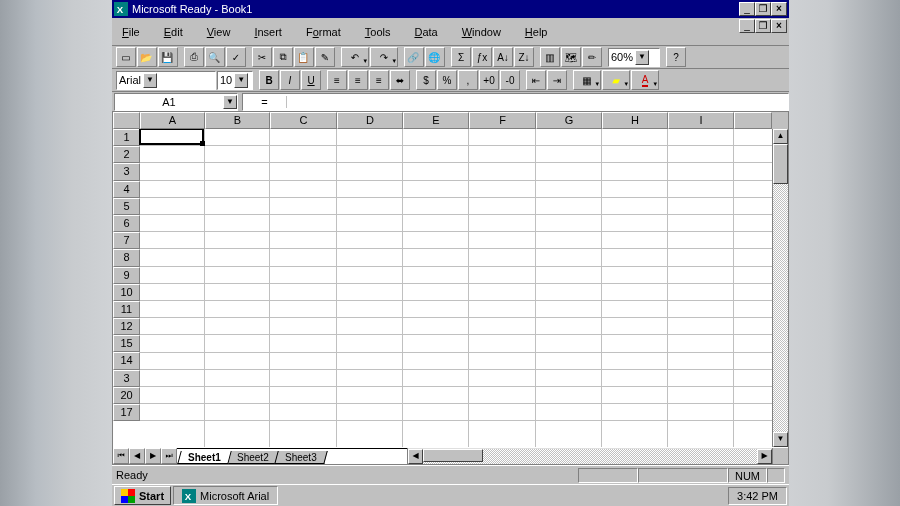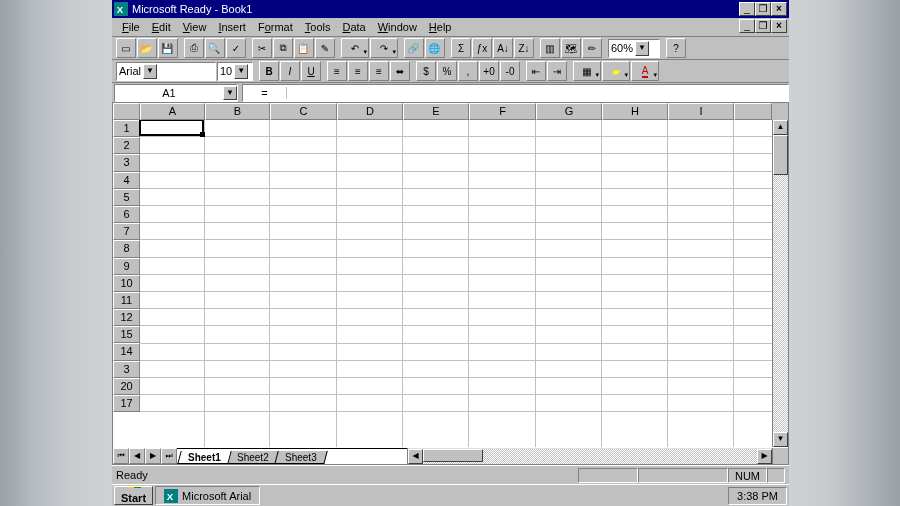--- a/index.html
+++ b/index.html
@@ -16,21 +16,21 @@
   }
 
   
   .titlebar { height: 18px; background: #000080; color: #fff; display: flex; align-items: center; padding: 0 2px; font-size: 11px; }
   .titlebar .appicon { width: 14px; height: 14px; background: #008080; margin-right: 4px; display:flex; align-items:center; justify-content:center; }
   .title-caps { margin-left: auto; display: flex; gap: 0; }
   .cap { width: 16px; height: 14px; background: #c0c0c0; border: 1px solid; border-color:#fff #404040 #404040 #fff; font-size:10px; line-height:12px; text-align:center; color:#000; }
   .cap.close { font-weight:bold; }
 
   
-  .menubar { height: 19px; background:#c0c0c0; display:flex; align-items:center; padding:0 4px; font-size:11px; border-bottom:1px solid #808080; position:relative;}
+  .menubar { height: 28px; background:#c0c0c0; display:flex; align-items:center; padding:0 4px; font-size:11px; border-bottom:1px solid #808080; position:relative;gap:12px;}
   .mitem { padding:2px 6px; cursor:default; }
   .mitem u { text-decoration: underline; }
   .mdi-caps { position:absolute; right:2px; top:1px; display:flex; }
   .mdi-caps .cap{height:14px;}
 
   
   .toolbar { height: 23px; background:#c0c0c0; display:flex; align-items:center; padding:1px 4px; gap:1px; border-bottom:1px solid #808080;}
   .tb-btn { width:20px; height:20px; background:#c0c0c0; border:1px solid; border-color:#fff #808080 #808080 #fff; display:flex; align-items:center; justify-content:center; font-size:10px; color:#000;}
   .tb-sep { width:4px; }
   .tb-combo { height:19px; background:#fff; border:1px solid; border-color:#808080 #fff #fff #808080; display:flex; align-items:center; font-size:11px; padding:0 2px;}
@@ -74,21 +74,21 @@
   .sb-track{flex:1;height:15px;background:repeating-conic-gradient(#c0c0c0 0 25%,#fff 0 50%) 0 0/2px 2px;}
   .sb-thumb{height:13px;background:#c0c0c0;border:1px solid;border-color:#fff #404040 #404040 #fff;}
 
   
   .statusbar { height:19px; background:#c0c0c0; border-top:1px solid #fff; display:flex; align-items:center; font-size:11px; padding:0 4px;}
   .status-pane { border:1px solid; border-color:#808080 #fff #fff #808080; padding:1px 6px; height:15px; line-height:13px;}
   .spacer{flex:1;}
 
   
   .taskbar { height:22px; background:#c0c0c0; border-top:1px solid #fff; display:flex; align-items:center; padding:1px 2px; font-size:11px;}
-  .startbtn { height:19px; border:1px solid; border-color:#fff #404040 #404040 #fff; padding:0 6px; display:flex; align-items:center; gap:4px; font-weight:bold;flex-direction:column;}
+  .startbtn { height:19px; border:1px solid; border-color:#fff #404040 #404040 #fff; padding:0 6px; display:flex; align-items:center; gap:4px; font-weight:bold;}
   .winlogo { width:14px;height:14px; background: conic-gradient(#ff0000 0 25%,#00a000 0 50%,#0000ff 0 75%,#ffcc00 0);}
   .taskbtn { height:19px; border:1px solid; border-color:#808080 #fff #fff #808080; padding:0 8px; margin-left:2px; display:flex;align-items:center; gap:4px;}
   .tray { margin-left:auto; border:1px solid; border-color:#808080 #fff #fff #808080; padding:1px 8px; height:18px; line-height:15px;}
 
   svg.icon{width:14px;height:14px;}
 
 </style>
 </head>
 <body>
 
@@ -398,17 +398,17 @@
         <div class="winlogo"></div>
         <span>Start</span>
       </div>
       <div class="taskbtn">
         <svg class="icon" viewBox="0 0 16 16">
             <rect width="16" height="16" fill="#008080"></rect>
             <text x="3" y="12" font-size="11" fill="#fff" font-weight="bold">X</text>
           </svg>
         <span>Microsoft Arial</span>
       </div>
-      <div class="tray">3:38 PM</div>
+      <div class="tray">3:42 PM</div>
     </div>
 
   </div>
 </div>
 
 </body></html>

